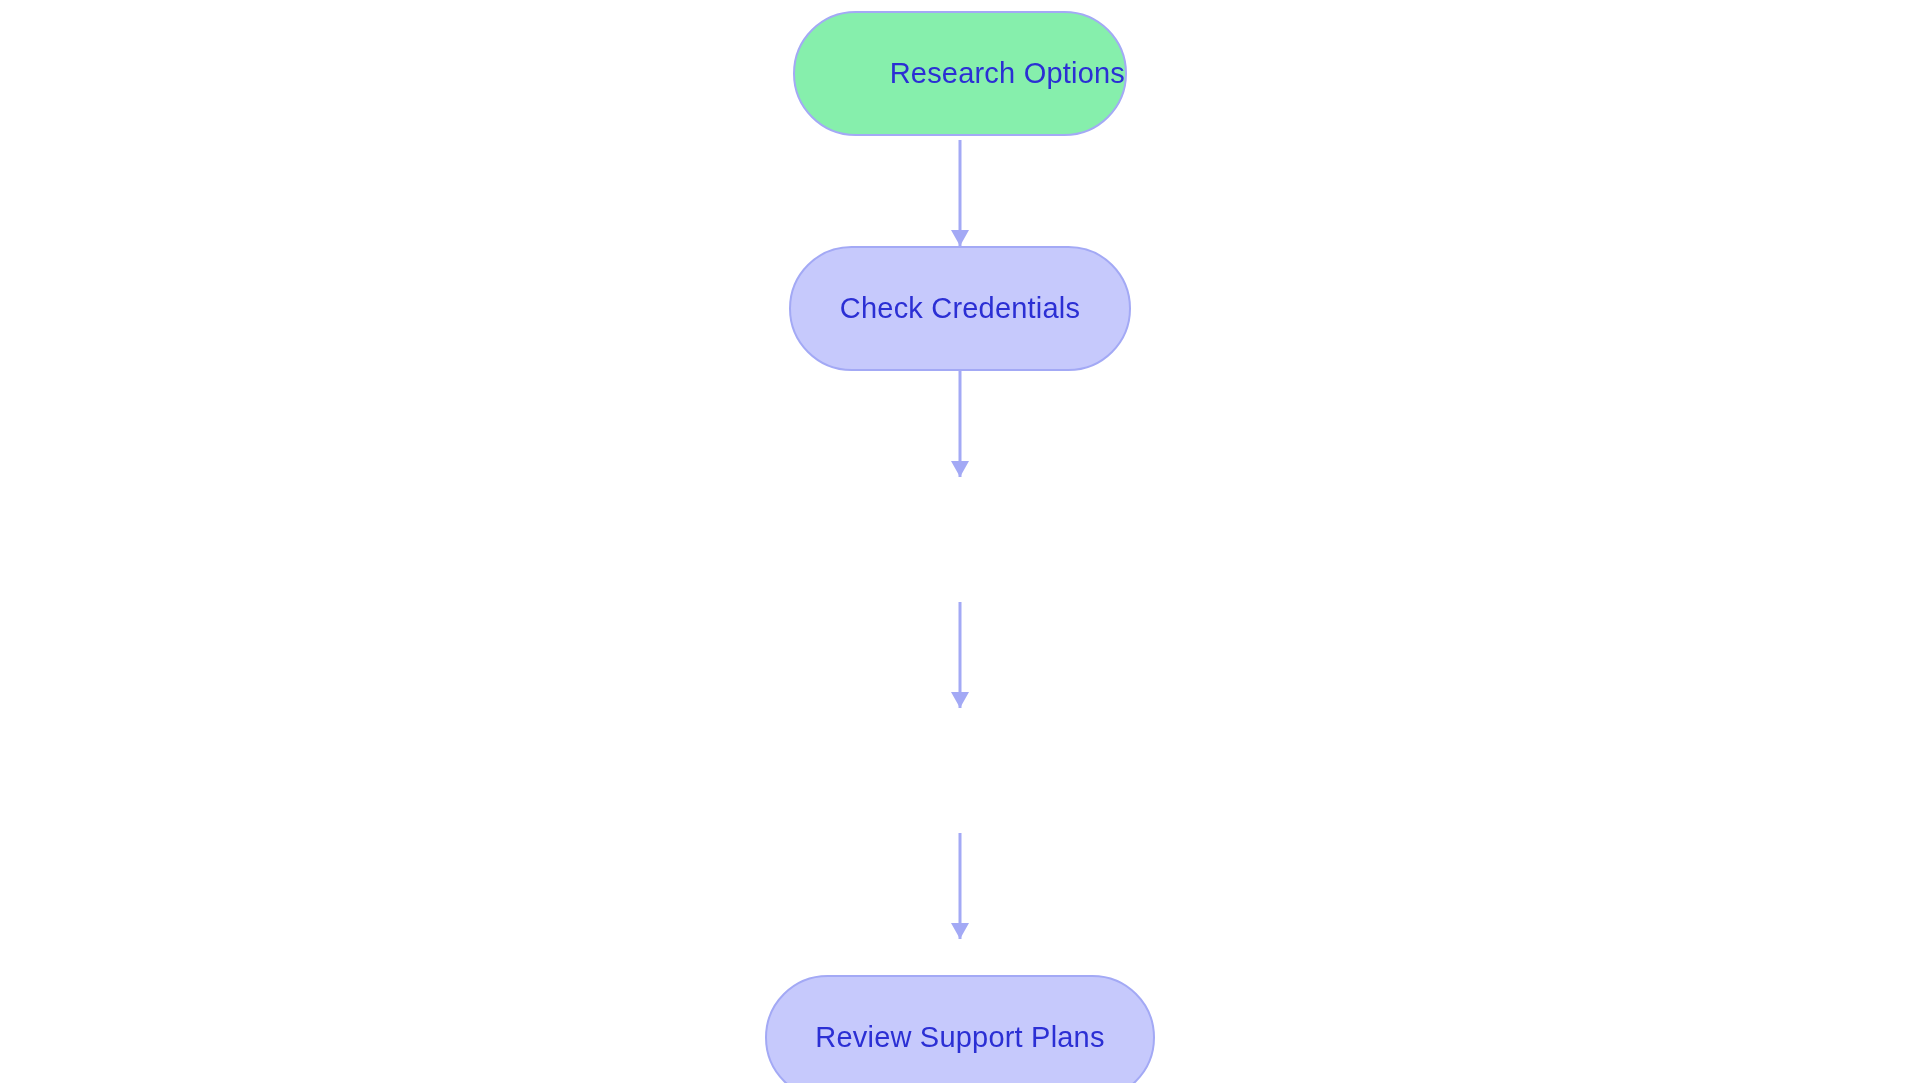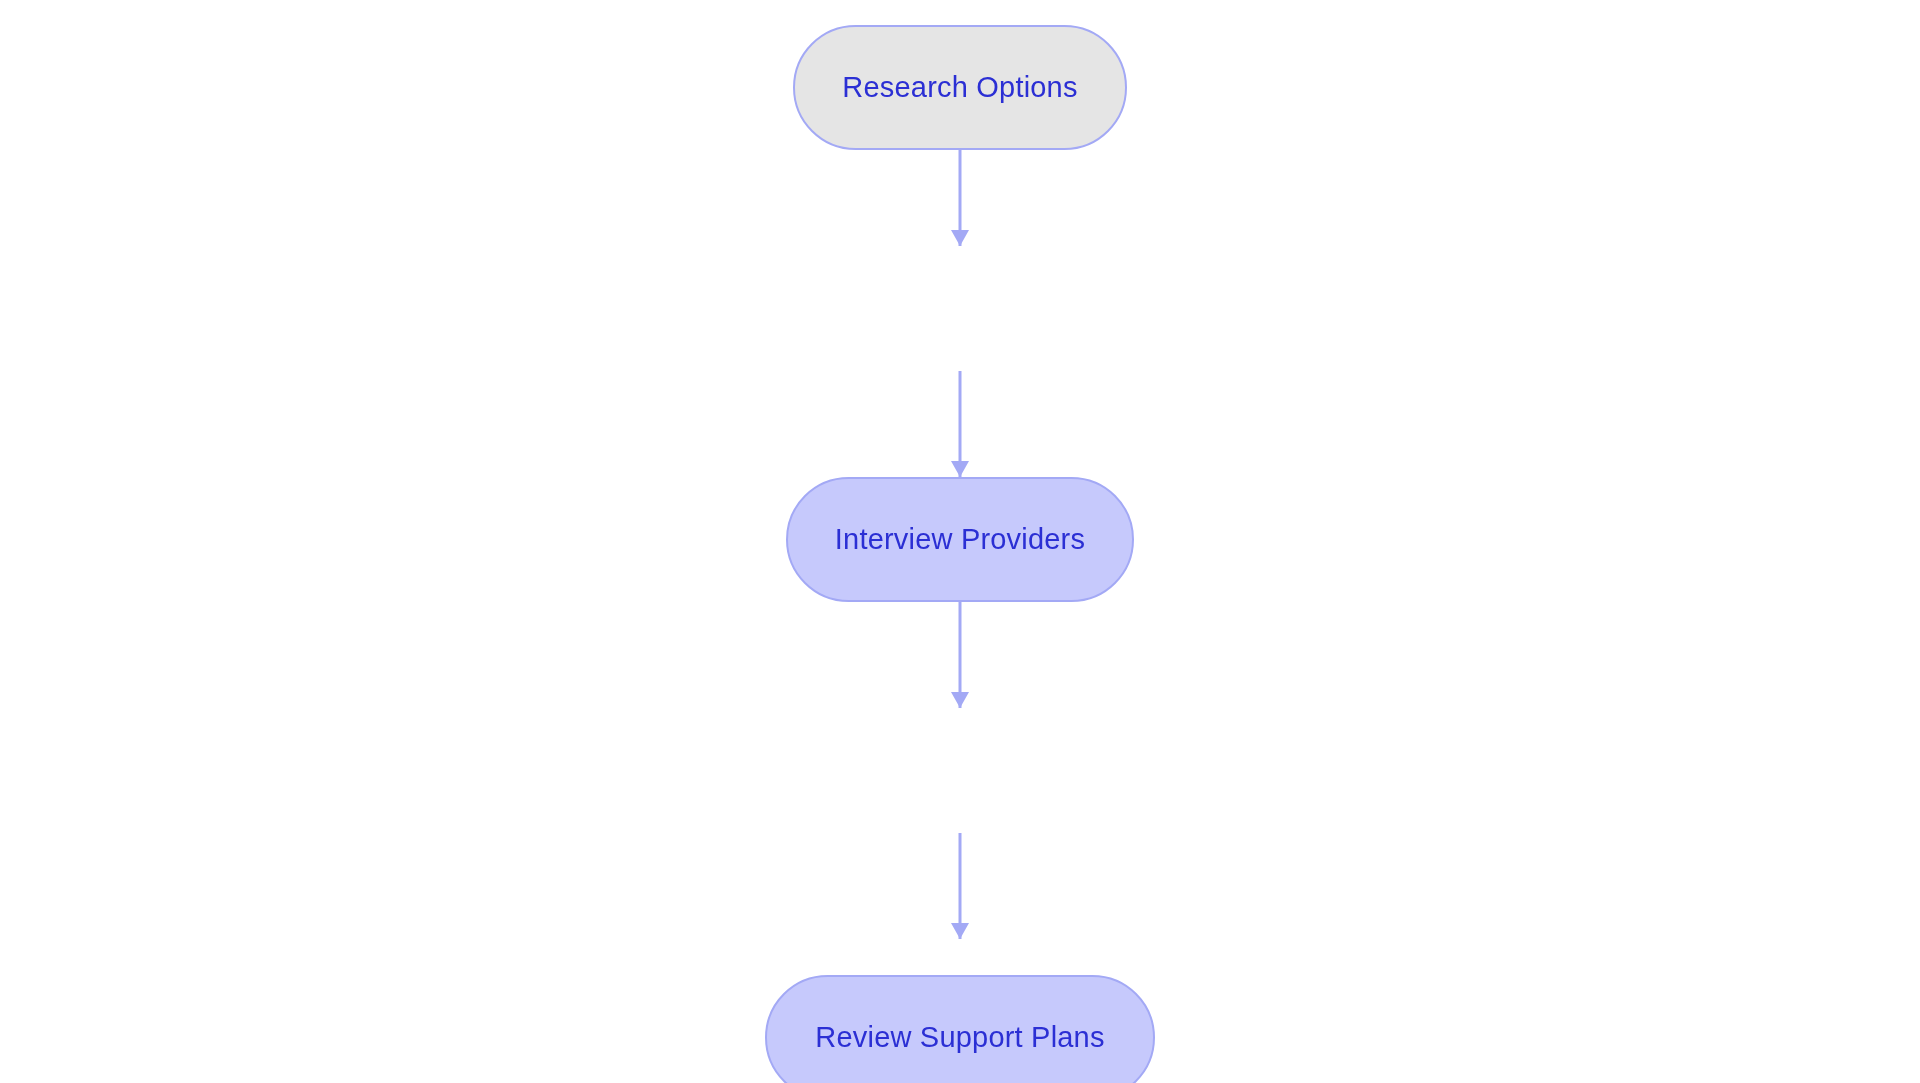--- a/index.html
+++ b/index.html
@@ -93,27 +93,27 @@
   <div class="connector" style="top: 602px; height: 106px;">
     <div class="connector-line" style="height: 106px; background: rgb(163, 169, 245);"></div>
     <div class="connector-head" style="border-top-color: rgb(163, 169, 245);"></div>
   </div>
 
   <div class="connector" style="top: 833px; height: 106px;">
     <div class="connector-line" style="height: 106px; background: rgb(163, 169, 245);"></div>
     <div class="connector-head" style="border-top-color: rgb(163, 169, 245);"></div>
   </div>
 
-  <div class="node" style="top: 25px; width: 334px; background: #e5e5e5; border-color: rgb(163, 169, 245);">
+  <div class="node" style="top: 11px; width: 334px; background: #86efac; border-color: rgb(163, 169, 245); justify-content: flex-end;">
     <span class="node-label" style="color: rgb(43, 47, 212);">Research Options</span>
   </div>
 
+  <div class="node" style="top: 246px; width: 342px; background: rgb(198, 201, 252); border-color: rgb(163, 169, 245);">
+    <span class="node-label" style="color: rgb(43, 47, 212);">Check Credentials</span>
+  </div>
 
-  <div class="node" style="top: 477px; width: 348px; background: rgb(198, 201, 252); border-color: rgb(163, 169, 245);">
-    <span class="node-label" style="color: rgb(43, 47, 212);">Interview Providers</span>
-  </div>
 
 
   <div class="node" style="top: 975px; width: 390px; background: rgb(198, 201, 252); border-color: rgb(163, 169, 245);">
     <span class="node-label" style="color: rgb(43, 47, 212);">Review Support Plans</span>
   </div>
 
 </div>
 
 </body></html>

